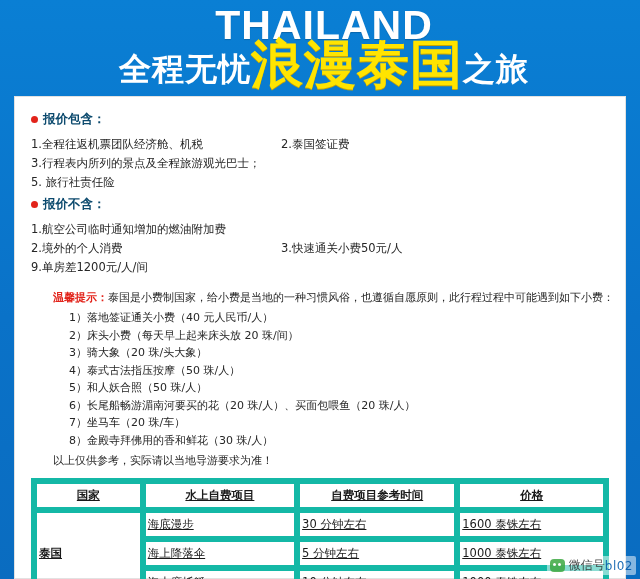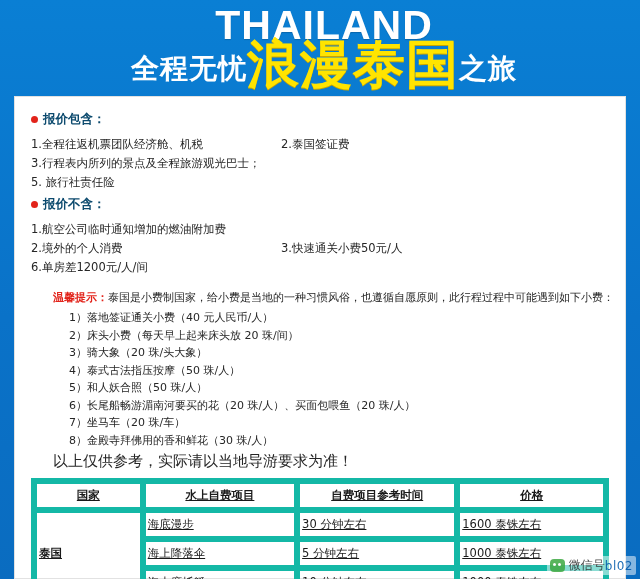--- a/index.html
+++ b/index.html
@@ -34,21 +34,21 @@
     text-shadow: 0 1px 1px rgba(0,0,0,0.18);
   }
   .title-cn {
     line-height: 44px;
     margin-top: -2px;
     white-space: nowrap;
   }
   .title-cn .part-a, .title-cn .part-c {
     font-family: "DejaVu Sans", sans-serif;
     font-weight: bold;
-    font-size: 28px;
+    font-size: 32px;
     color: #ffffff;
     letter-spacing: 1px;
     vertical-align: middle;
   }
   .title-cn .part-b {
     font-family: Liberation Mono, monospace;
     font-weight: bold;
     font-size: 52px;
     color: #ffe400;
     letter-spacing: 1px;
@@ -119,21 +119,21 @@
     padding: 0 0 0 16px;
     list-style: none;
   }
   .tips-list li {
     font-size: 11px;
     line-height: 17.5px;
     color: #262626;
     white-space: nowrap;
   }
   .tips-note {
-    font-size: 15px;
+    font-size: 11px;
     line-height: 18px;
     color: #262626;
     margin-top: 3px;
     padding-left: 0px;
   }
 
   
   table.price {
     margin-top: 8px;
     width: 100%;
@@ -226,21 +226,21 @@
 
     <div class="sec-head">
       <span class="bullet-dot"></span>
       <span>报价不含：</span>
     </div>
     <p class="line">1.航空公司临时通知增加的燃油附加费</p>
     <div class="two-col">
       <div class="c1">2.境外的个人消费</div>
       <div class="c2">3.快速通关小费50元/人</div>
     </div>
-    <p class="line">6.单房差1200元/人/间</p>
+    <p class="line">9.单房差1200元/人/间</p>
 
     <div class="tips">
       <div class="tips-intro">
         <span class="warm">温馨提示：</span><span>泰国是小费制国家，给小费是当地的一种习惯风俗，也遵循自愿原则，此行程过程中可能遇到如下小费：</span>
       </div>
       <ul class="tips-list">
         <li>1）落地签证通关小费（40 元人民币/人）</li>
         <li>2）床头小费（每天早上起来床头放 20 珠/间）</li>
         <li>3）骑大象（20 珠/头大象）</li>
         <li>4）泰式古法指压按摩（50 珠/人）</li>

